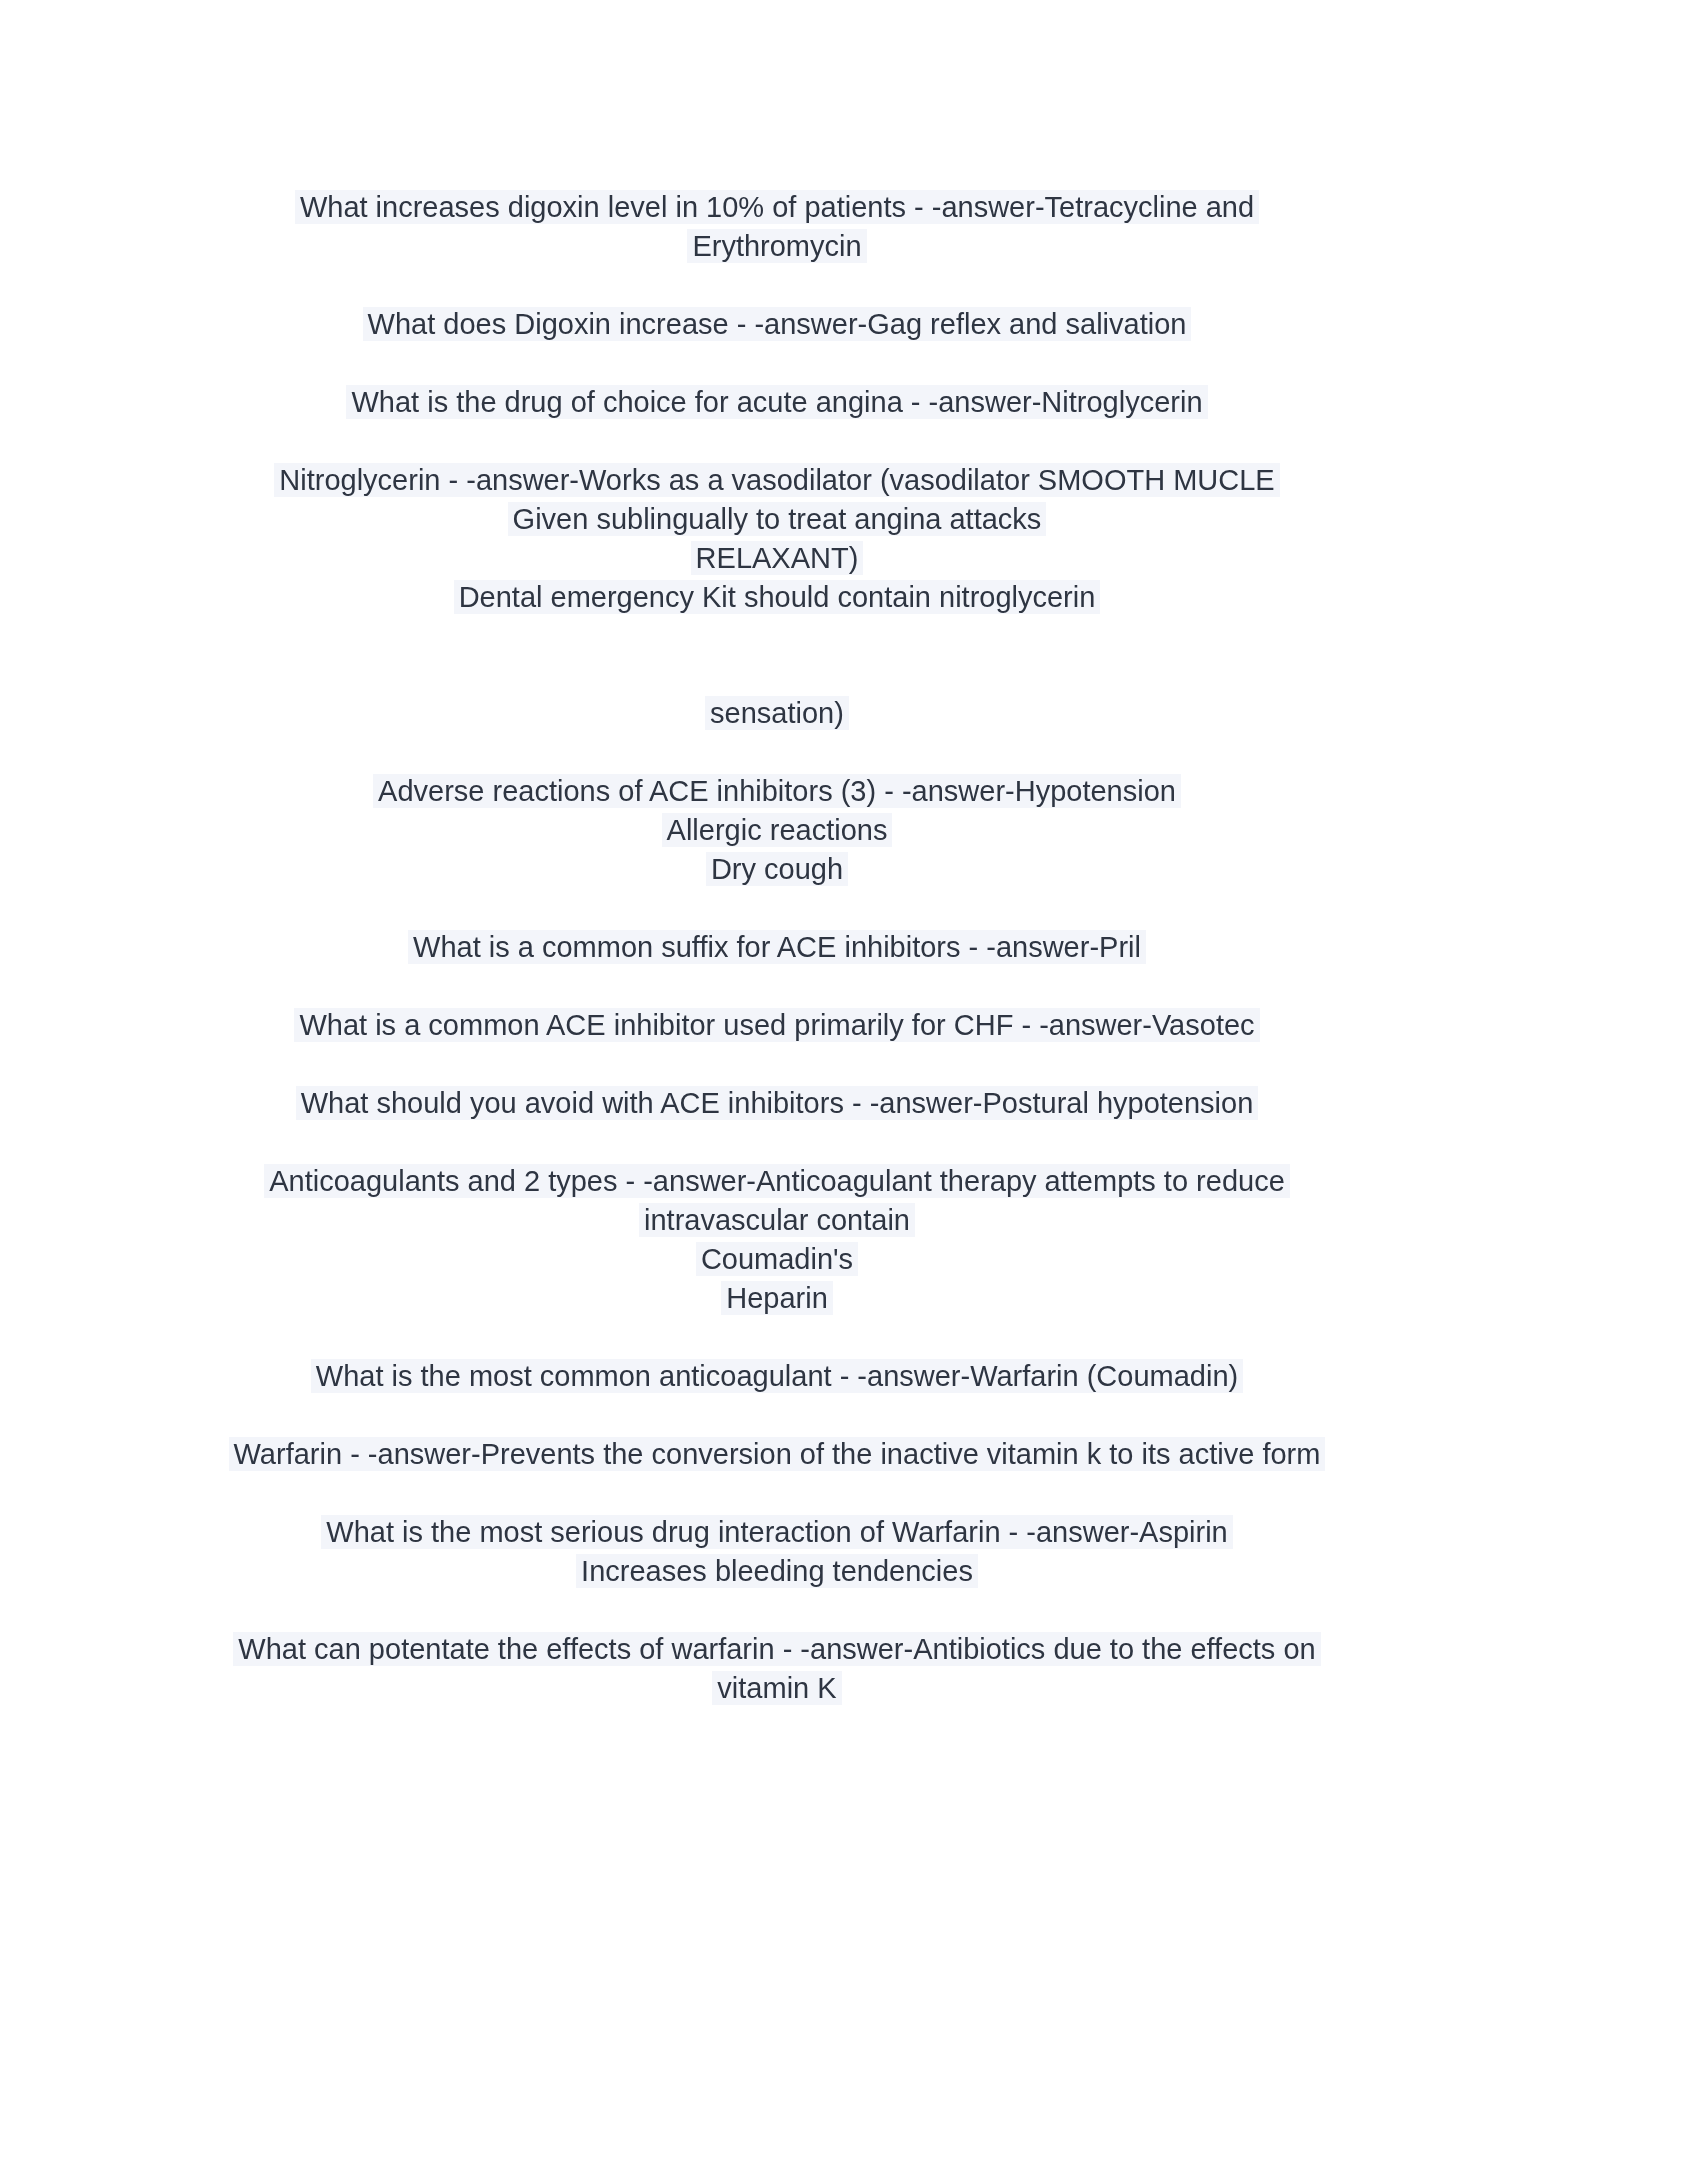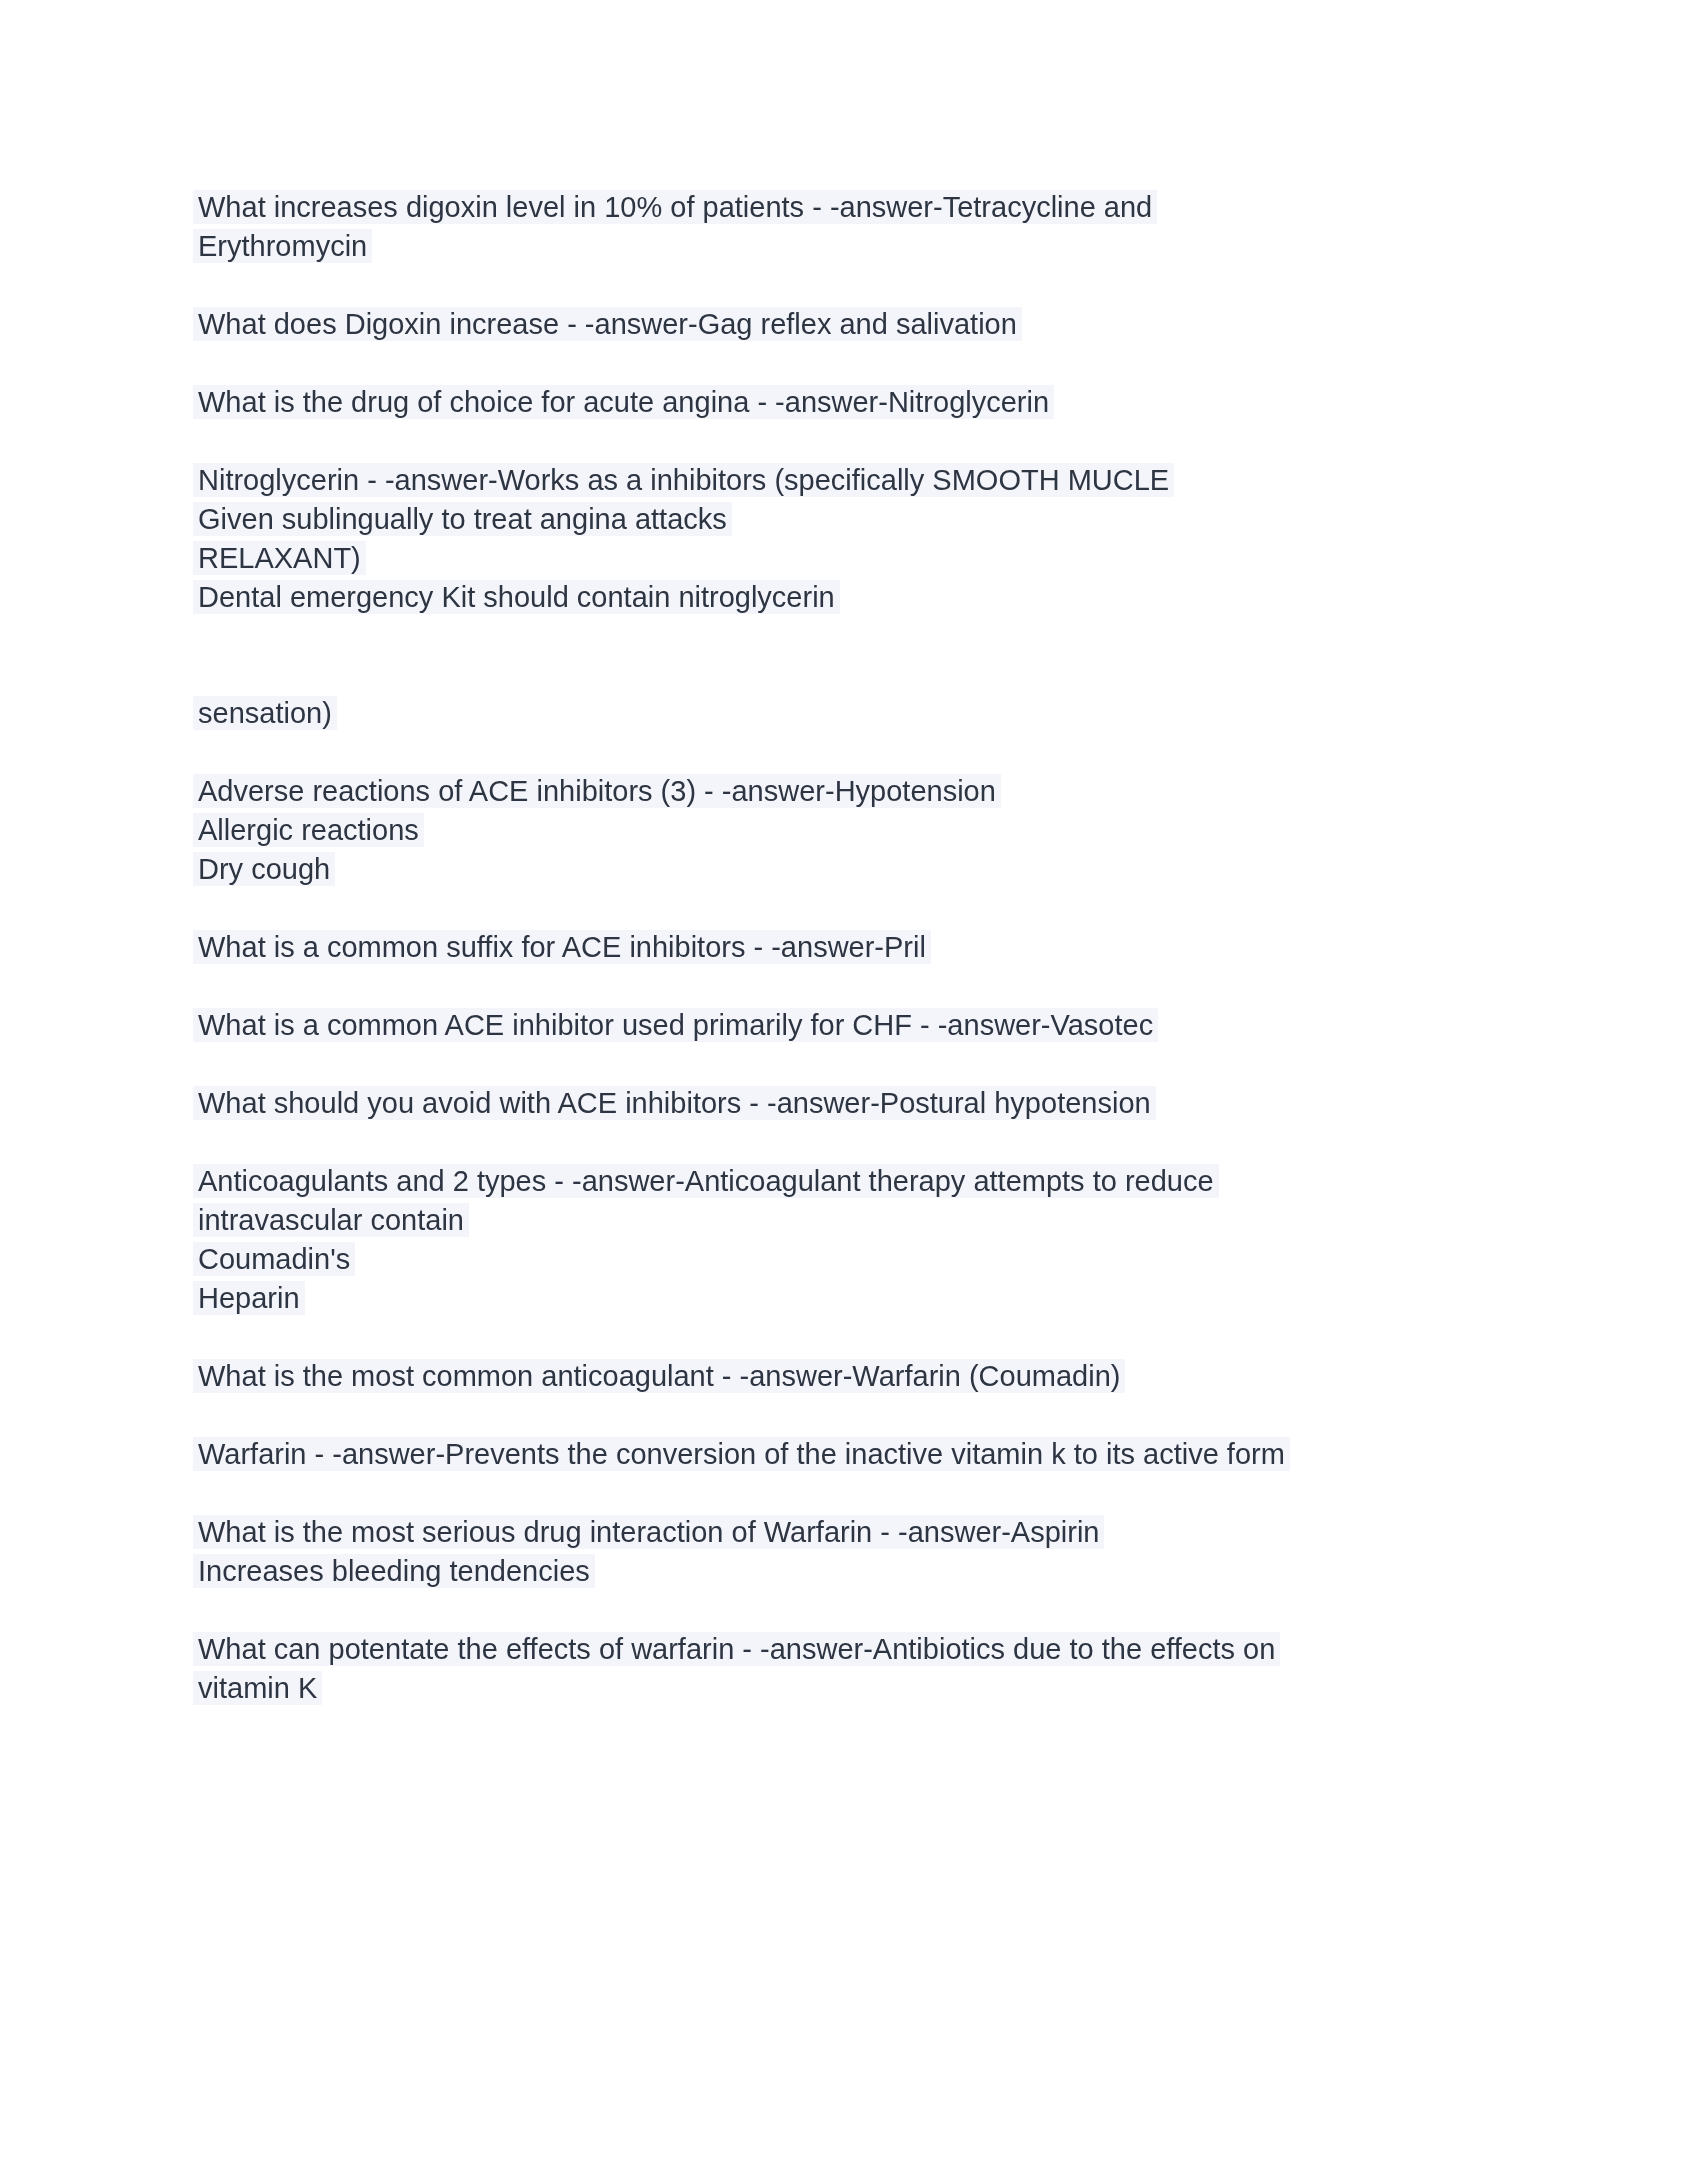--- a/index.html
+++ b/index.html
@@ -7,20 +7,21 @@
     padding: 0;
     background: #ffffff;
   }
   .page {
     position: relative;
     width: 1514px;
     height: 2178px;
     background: #ffffff;
     overflow: hidden;
     font-family: "Liberation Sans", "DejaVu Sans", sans-serif;
+    text-align: center;
   }
   .content {
     padding: 188px 158px 0 198px;
     font-size: 29px;
     line-height: 39px;
     color: #2e3542;
   }
   .para {
     margin: 0 0 39px 0;
   }
@@ -46,21 +47,21 @@
         <div class="line"><span class="hl">What increases digoxin level in 10% of patients - -answer-Tetracycline and</span></div>
         <div class="line"><span class="hl">Erythromycin</span></div>
       </div>
       <div class="para">
         <div class="line"><span class="hl">What does Digoxin increase - -answer-Gag reflex and salivation</span></div>
       </div>
       <div class="para">
         <div class="line"><span class="hl">What is the drug of choice for acute angina - -answer-Nitroglycerin</span></div>
       </div>
       <div class="para extra-gap">
-        <div class="line"><span class="hl">Nitroglycerin - -answer-Works as a inhibitors (specifically SMOOTH MUCLE</span></div>
+        <div class="line"><span class="hl">Nitroglycerin - -answer-Works as a vasodilator (vasodilator SMOOTH MUCLE</span></div>
         <div class="line"><span class="hl">Given sublingually to treat angina attacks</span></div>
         <div class="line"><span class="hl">RELAXANT)</span></div>
         <div class="line"><span class="hl">Dental emergency Kit should contain nitroglycerin</span></div>
       </div>
       <div class="para">
         <div class="line"><span class="hl">sensation)</span></div>
       </div>
       <div class="para">
         <div class="line"><span class="hl">Adverse reactions of ACE inhibitors (3) - -answer-Hypotension</span></div>
         <div class="line"><span class="hl">Allergic reactions</span></div>

